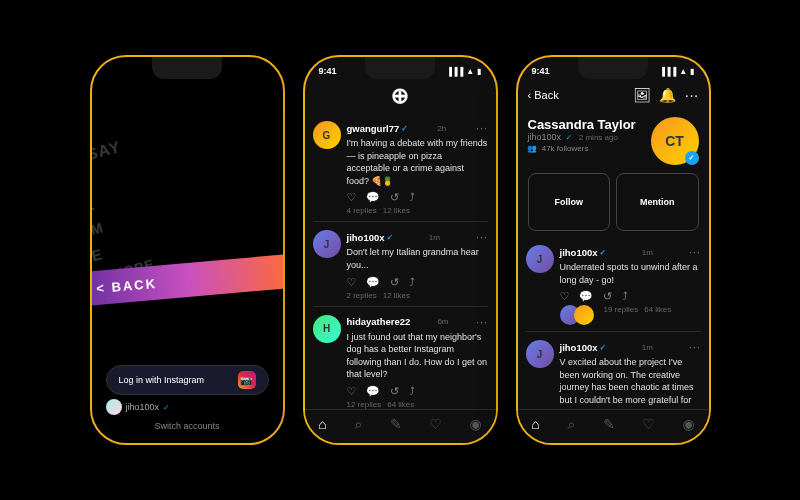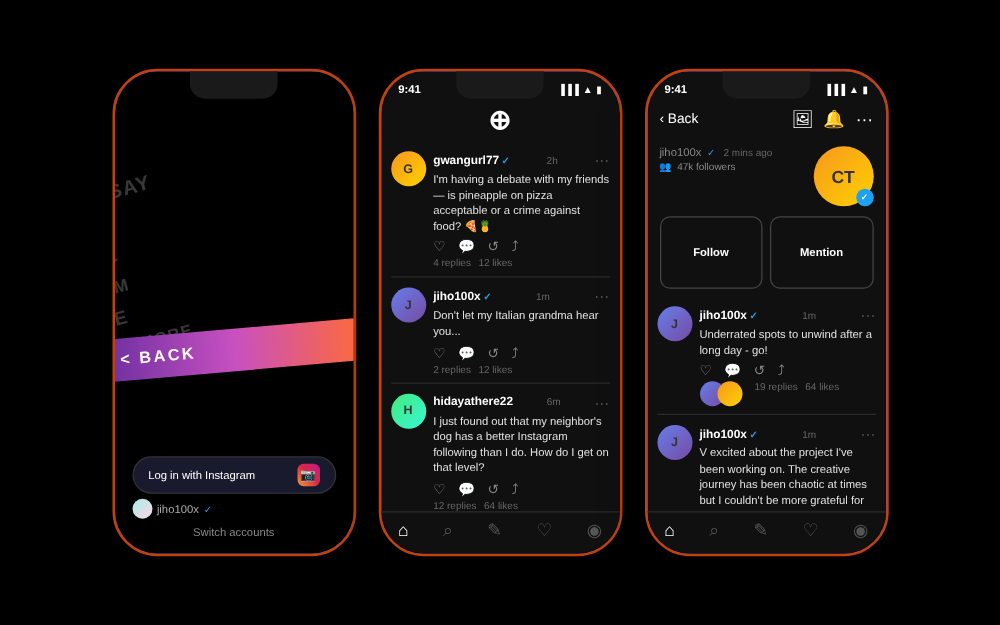--- a/index.html
+++ b/index.html
@@ -13,23 +13,23 @@
       font-family: -apple-system, BlinkMacSystemFont, 'Segoe UI', sans-serif;
       overflow: hidden;
     }
     .phones-container {
       display: flex;
       gap: 18px;
       align-items: center;
       justify-content: center;
     }
     .phone {
-      background: #8b5cf6;
+      background: #d946ef;
       border-radius: 36px;
-      border: 2px solid #c2410c;
+      border: 2px solid #eab308;
       overflow: hidden;
       position: relative;
       box-shadow: 0 8px 32px rgba(0,0,0,0.7);
     }
     .phone-1 { width: 195px; height: 390px; }
     .phone-2 { width: 195px; height: 390px; }
     .phone-3 { width: 195px; height: 390px; }
 
     
     .notch {
@@ -518,20 +518,21 @@
       <div class="phone-header">
         <span class="back-btn">‹ Back</span>
         <div class="header-icons">
           <span class="header-icon">🖼</span>
           <span class="header-icon">🔔</span>
           <span class="header-icon">···</span>
         </div>
       </div>
       <div class="profile-header">
         <div class="profile-info">
+          <div class="profile-name">Cassandra Taylor</div>
           <div class="profile-username">
             <span>jiho100x</span>
             <span style="color:#1da1f2; font-size:8px; margin-left:2px;">✓</span>
             <span style="color:#666; font-size:8px; margin-left:4px;">2 mins ago</span>
           </div>
           <div class="profile-followers">
             <span style="margin-right:2px;">👥</span>
             <span>47k followers</span>
           </div>
         </div>

